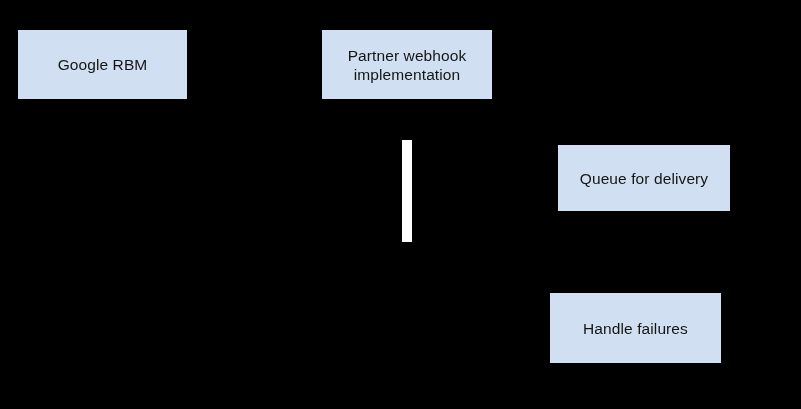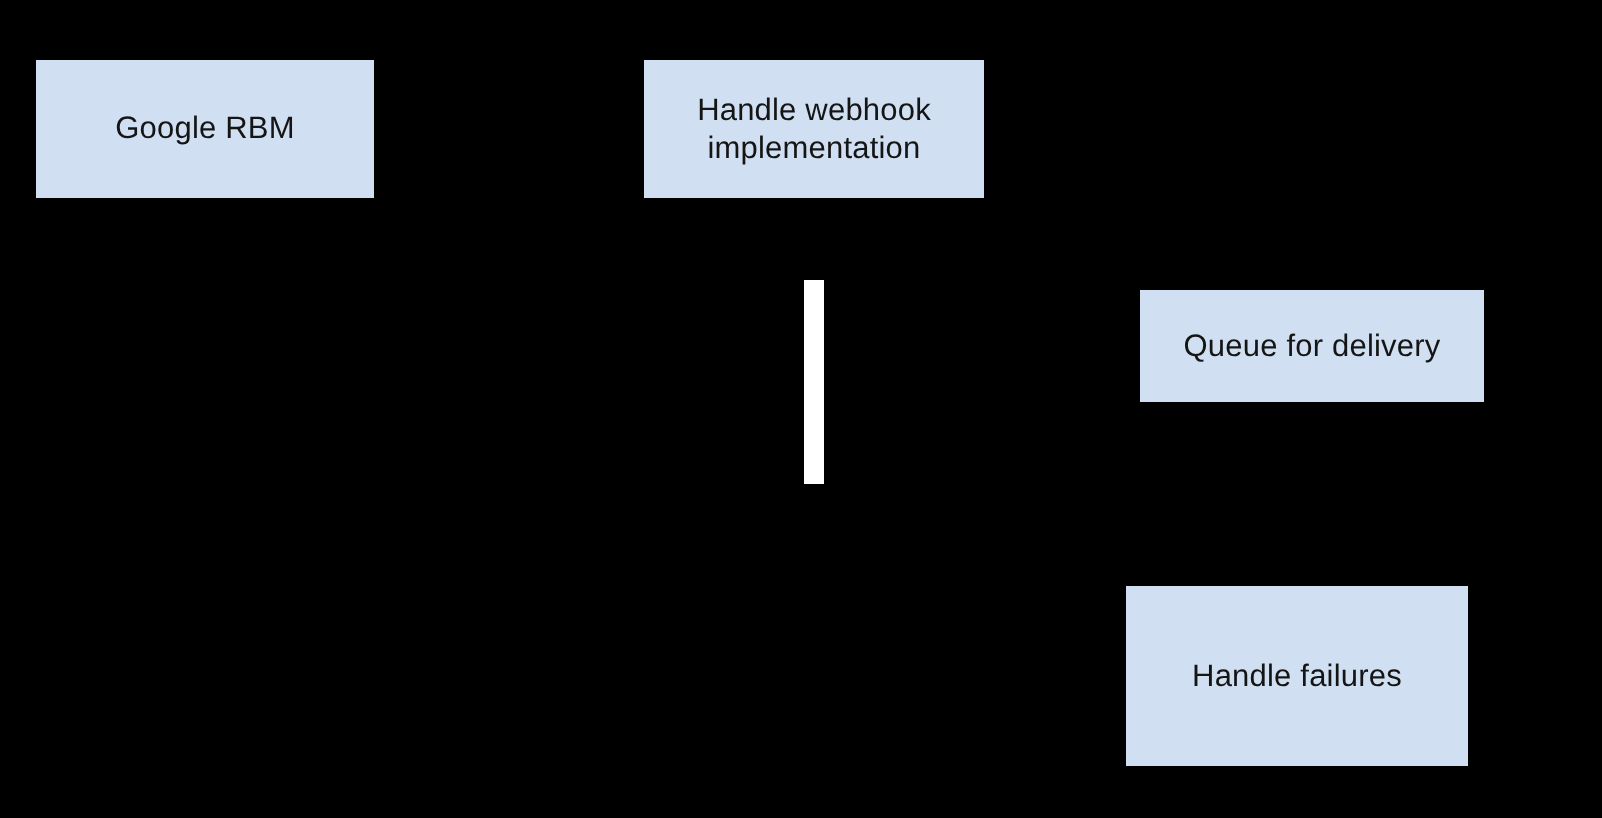--- a/index.html
+++ b/index.html
@@ -43,28 +43,27 @@
   #node-partner-webhook {
     left: 322px;
     top: 30px;
     width: 170px;
     height: 69px;
   }
   #node-queue-for-delivery {
     left: 558px;
     top: 145px;
     width: 172px;
-    height: 56px;
-    margin-left: 12px;
+    height: 66px;
   }
   #node-handle-failures {
-    left: 563px;
+    left: 550px;
     top: 293px;
     width: 171px;
-    height: 90px;
+    height: 70px;
   }
   .connector-bar {
     position: absolute;
     background: #ffffff;
   }
   #connector-vertical-bar {
     left: 402px;
     top: 140px;
     width: 10px;
     height: 102px;
@@ -73,21 +72,21 @@
 </head>
 <body>
 
 <div id="canvas">
 
   <div class="node" id="node-google-rbm">
     <span>Google RBM</span>
   </div>
 
   <div class="node" id="node-partner-webhook">
-    <span>Handle webhook
+    <span>Partner webhook
 implementation</span>
   </div>
 
   <div class="node" id="node-queue-for-delivery">
     <span>Queue for delivery</span>
   </div>
 
   <div class="node" id="node-handle-failures">
     <span>Handle failures</span>
   </div>

